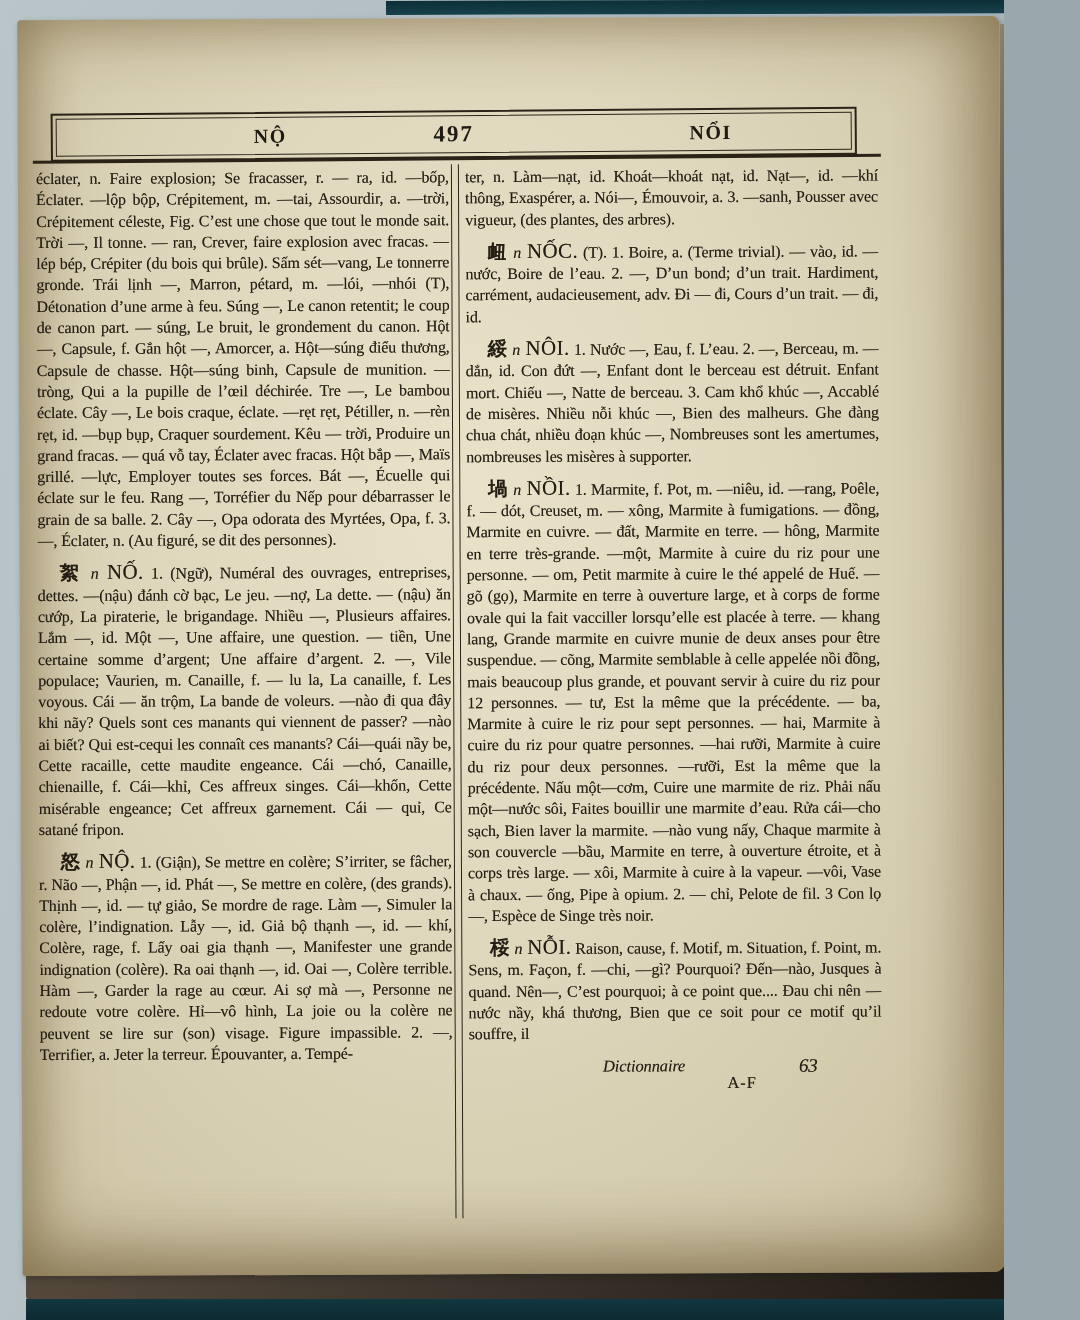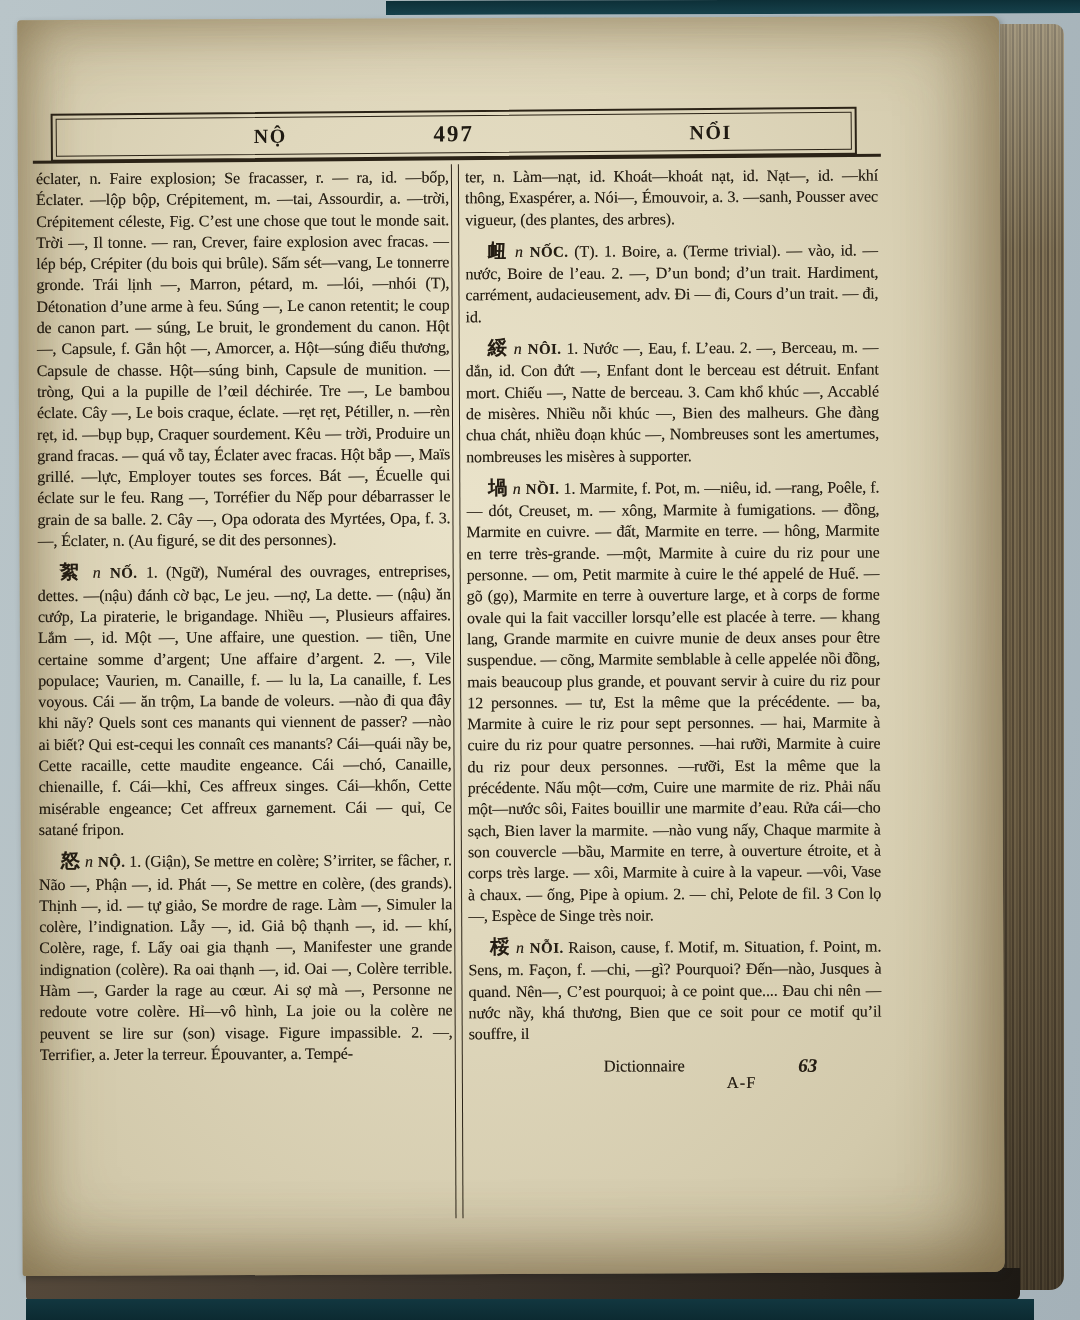--- a/index.html
+++ b/index.html
@@ -1,17 +1,17 @@
 <!DOCTYPE html>
 <html><head>
 <meta charset="utf-8">
 <style>
   html,body { margin:0; padding:0; background:#9aa7ad; }
   .scene {
-    position:relative; width:1080px; height:1320px; overflow:hidden;
+    position:relative; width:1004px; height:1320px; overflow:hidden;
     background:linear-gradient(100deg,#b9c5c9 0%,#aebbc0 55%,#a4b1b8 100%);
     font-family:"Liberation Serif", serif;
   }
   .top-strip { position:absolute; left:386px; top:0; width:694px; height:14px;
     background:linear-gradient(to bottom,#0d2f37,#16414b); transform:rotate(-0.15deg); }
   .bottom-strip { position:absolute; left:26px; bottom:0; width:1008px; height:21px;
     background:linear-gradient(to bottom,#123740,#0c2a31); }
   .book-bottom-edge { position:absolute; left:26px; bottom:20px; width:994px; height:32px;
     background:linear-gradient(to right,#54483a 0%,#3c342c 45%,#2a241d 80%,#1d1914 100%);
     border-radius:0 0 6px 4px; }
@@ -50,26 +50,26 @@
   .col { position:absolute; top:148px; width:413px; height:1056px; overflow:hidden;
     text-align:justify; font-size:16px; line-height:21.3px; letter-spacing:-0.12px;
     text-shadow:0 0 0.5px rgba(45,33,18,0.55); }
   .col-left { left:18px; }
   .col-right { left:447px; }
   .para { margin:0 0 11px 0; }
   .para:last-child { margin-bottom:0; }
   .para.entry { text-indent:22px; }
   .han { font-weight:bold; font-size:19px; line-height:1; letter-spacing:0; }
   .pt { font-style:italic; padding:0 1px; }
-  .hw { font-weight:bold; letter-spacing:0.4px; font-size:15px; }
+  .hw { font-weight:normal; letter-spacing:0.4px; font-size:21px; }
   .col-footer { display:flex; justify-content:center; gap:42px; padding-left:70px;
     margin-top:3px; font-size:16.5px; }
-  .foot-dict { }
+  .foot-dict { font-style:italic; }
   .foot-vol { letter-spacing:1px;margin-top:17px; }
-  .foot-sig { font-weight:bold; font-style:italic; font-size:19px; }
+  .foot-sig { font-weight:normal; font-style:italic; font-size:19px; }
 </style>
 </head>
 <body>
 
 <div class="scene">
   <div class="top-strip"></div>
   <div class="fore-edge"></div>
   <div class="book-bottom-edge"></div>
   <div class="bottom-strip"></div>
 

